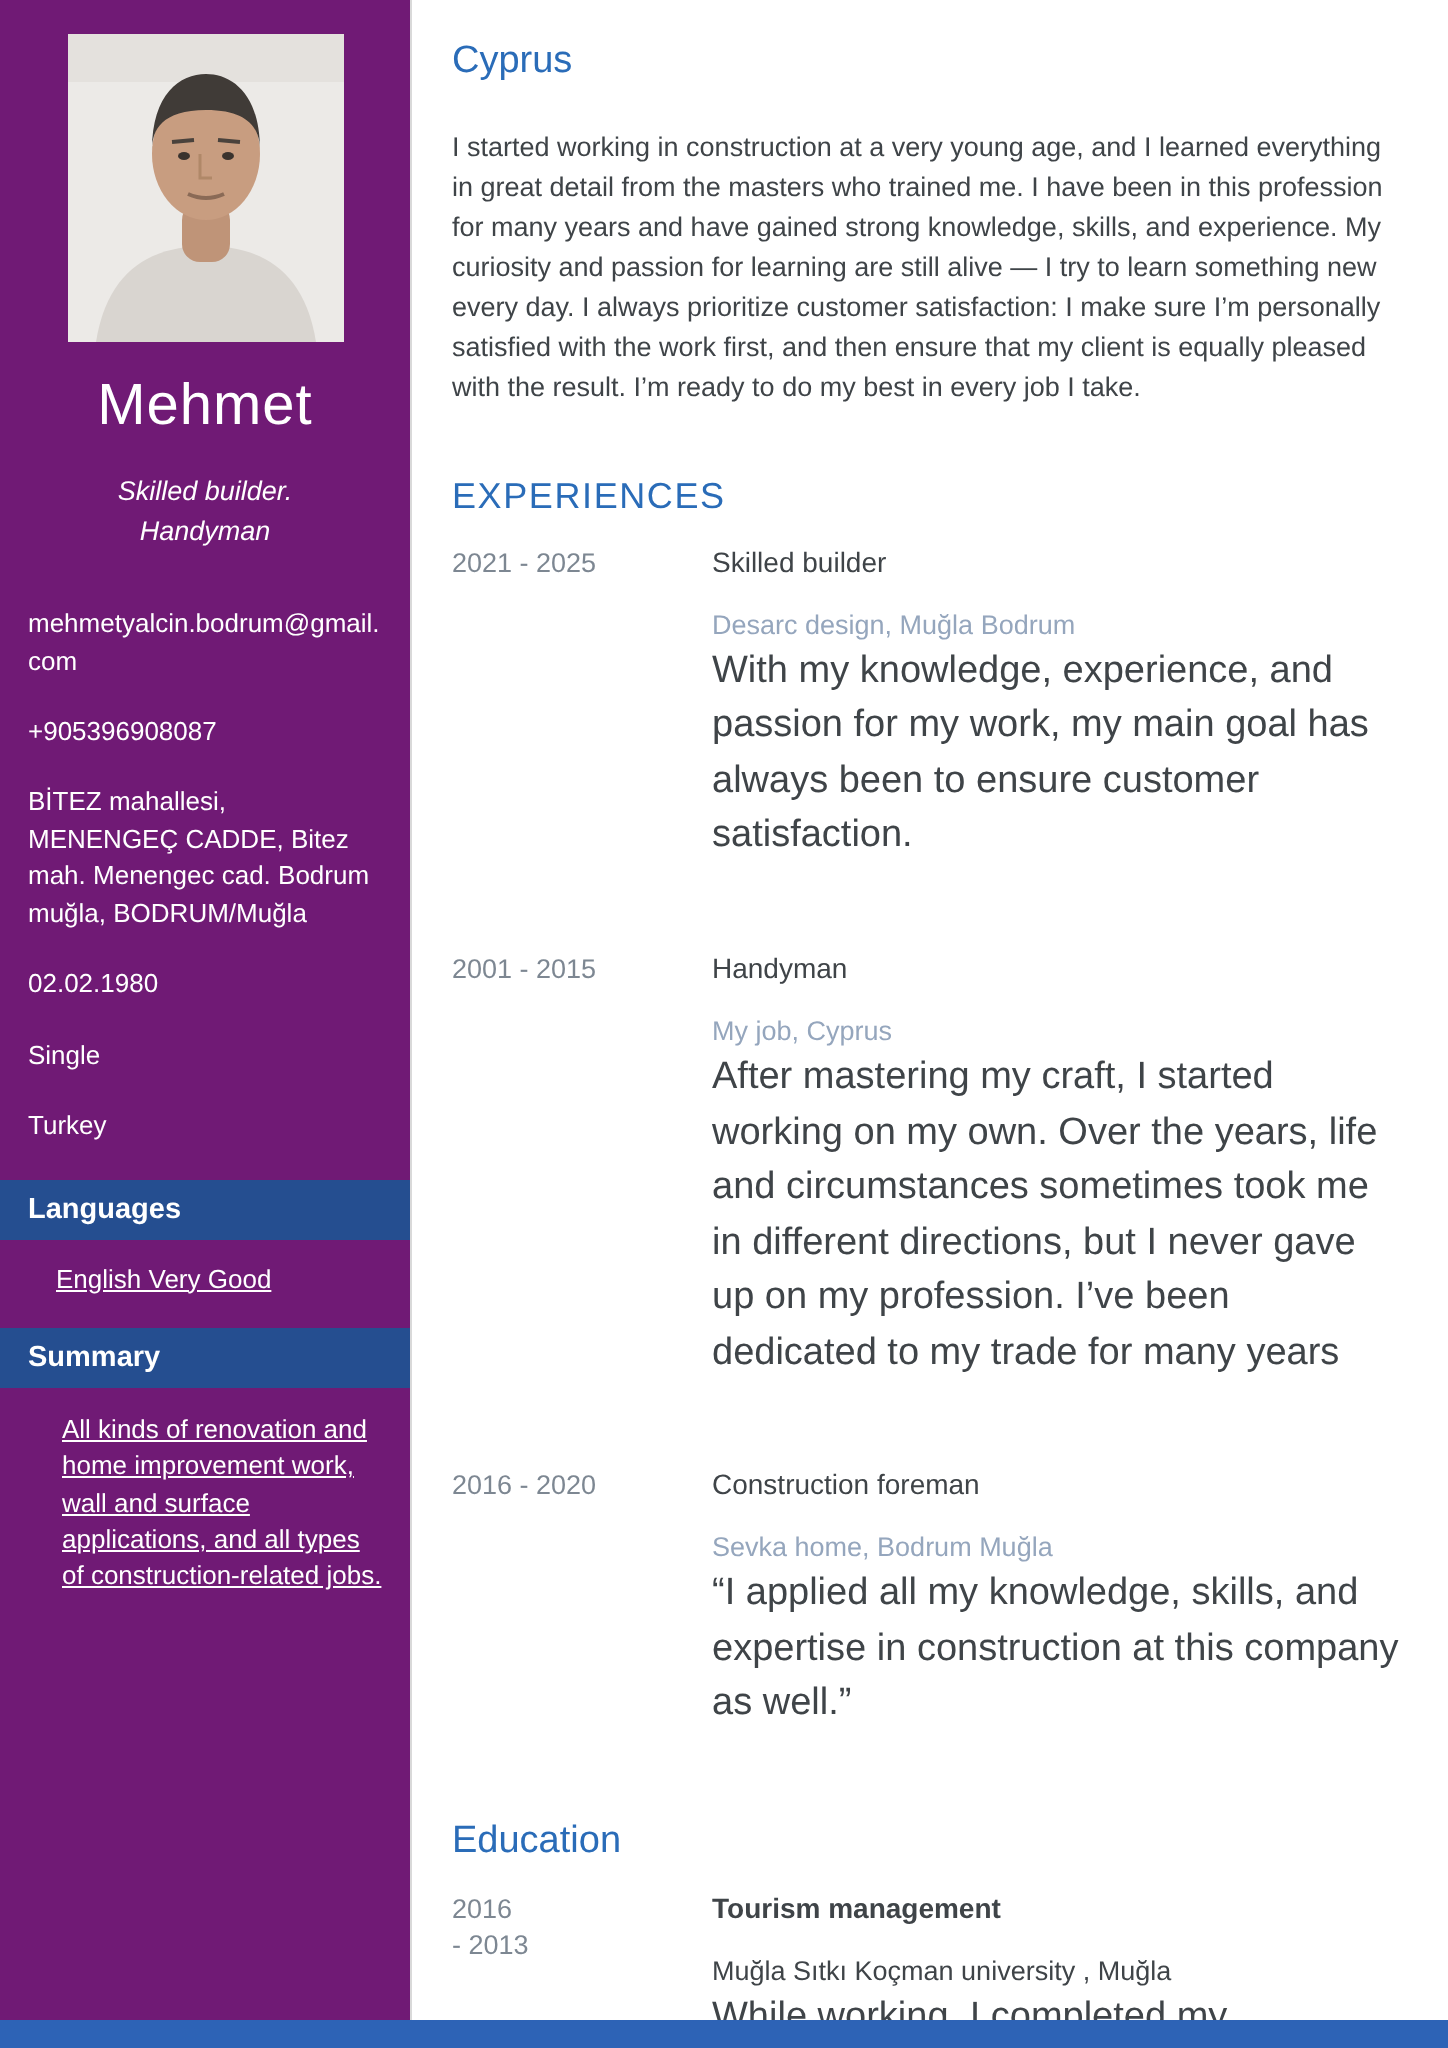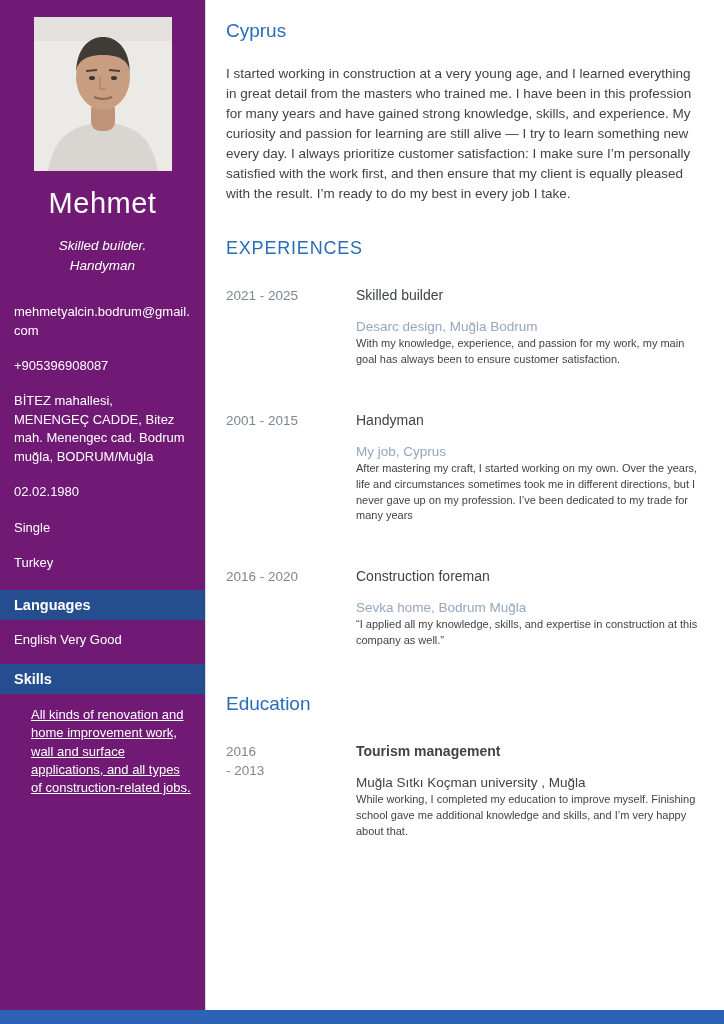--- a/index.html
+++ b/index.html
@@ -55,22 +55,23 @@
   .c-item { margin-bottom: 17px; }
   .c-item.email { word-break: break-all; }
   .band {
     background: #254e90;
     font-size: 14.5px;
     font-weight: bold;
     padding: 7px 14px;
     margin-top: 5px;
   }
   .lang-row {
-    padding: 12px 14px;
+    padding: 12px 28px;
     font-size: 13px;
+    text-decoration: underline;
   }
   .skills-text {
     padding: 12px 14px 0 31px;
     font-size: 13px;
     line-height: 1.42;
     text-decoration: underline;
   }
 
   
   .main {
@@ -87,21 +88,21 @@
   .h-caps { letter-spacing: 0.8px; font-size: 18px; }
   .summary-text {
     margin-top: 22px;
     font-size: 13.5px;
     line-height: 1.48;
   }
   .section-gap { margin-top: 34px; }
 
   .entry {
     display: flex;
-    margin-top: 28px;
+    margin-top: 14px;
     margin-bottom: 44px;
   }
   .entry:last-child { margin-bottom: 0; }
   .entry .dates {
     flex: 0 0 130px;
     color: #7d8792;
     font-size: 13.5px;
     line-height: 1.35;
   }
   .dates.pre { white-space: pre-line; }
@@ -112,21 +113,21 @@
     margin-bottom: 16px;
   }
   .role.bold { font-weight: bold; }
   .company {
     color: #95a6bd;
     font-size: 13.5px;
     margin-bottom: 2px;
   }
   .company.dark { color: #3f4448; }
   .desc {
-    font-size: 11px;
+    font-size: 19px;
     line-height: 1.45;
     color: #3f4448;
   }
 
   .footer-bar {
     position: absolute;
     left: 0;
     bottom: 0;
     width: 100%;
     height: 14px;
@@ -165,21 +166,21 @@
       <div class="c-item">+905396908087</div>
       <div class="c-item">BİTEZ mahallesi, MENENGEÇ CADDE, Bitez mah. Menengec cad. Bodrum muğla, BODRUM/Muğla</div>
       <div class="c-item">02.02.1980</div>
       <div class="c-item">Single</div>
       <div class="c-item">Turkey</div>
     </div>
 
     <div class="band">Languages</div>
     <div class="lang-row">English Very Good</div>
 
-    <div class="band">Skills</div>
+    <div class="band">Summary</div>
     <div class="skills-text">All kinds of renovation and home improvement work, wall and surface applications, and all types of construction-related jobs.</div>
   </aside>
 
   <main class="main">
 
     <h2 class="h-blue">Cyprus</h2>
     <p class="summary-text">I started working in construction at a very young age, and I learned everything in great detail from the masters who trained me. I have been in this profession for many years and have gained strong knowledge, skills, and experience. My curiosity and passion for learning are still alive — I try to learn something new every day. I always prioritize customer satisfaction: I make sure I’m personally satisfied with the work first, and then ensure that my client is equally pleased with the result. I’m ready to do my best in every job I take.</p>
 
     <h2 class="h-blue h-caps section-gap">EXPERIENCES</h2>
 

